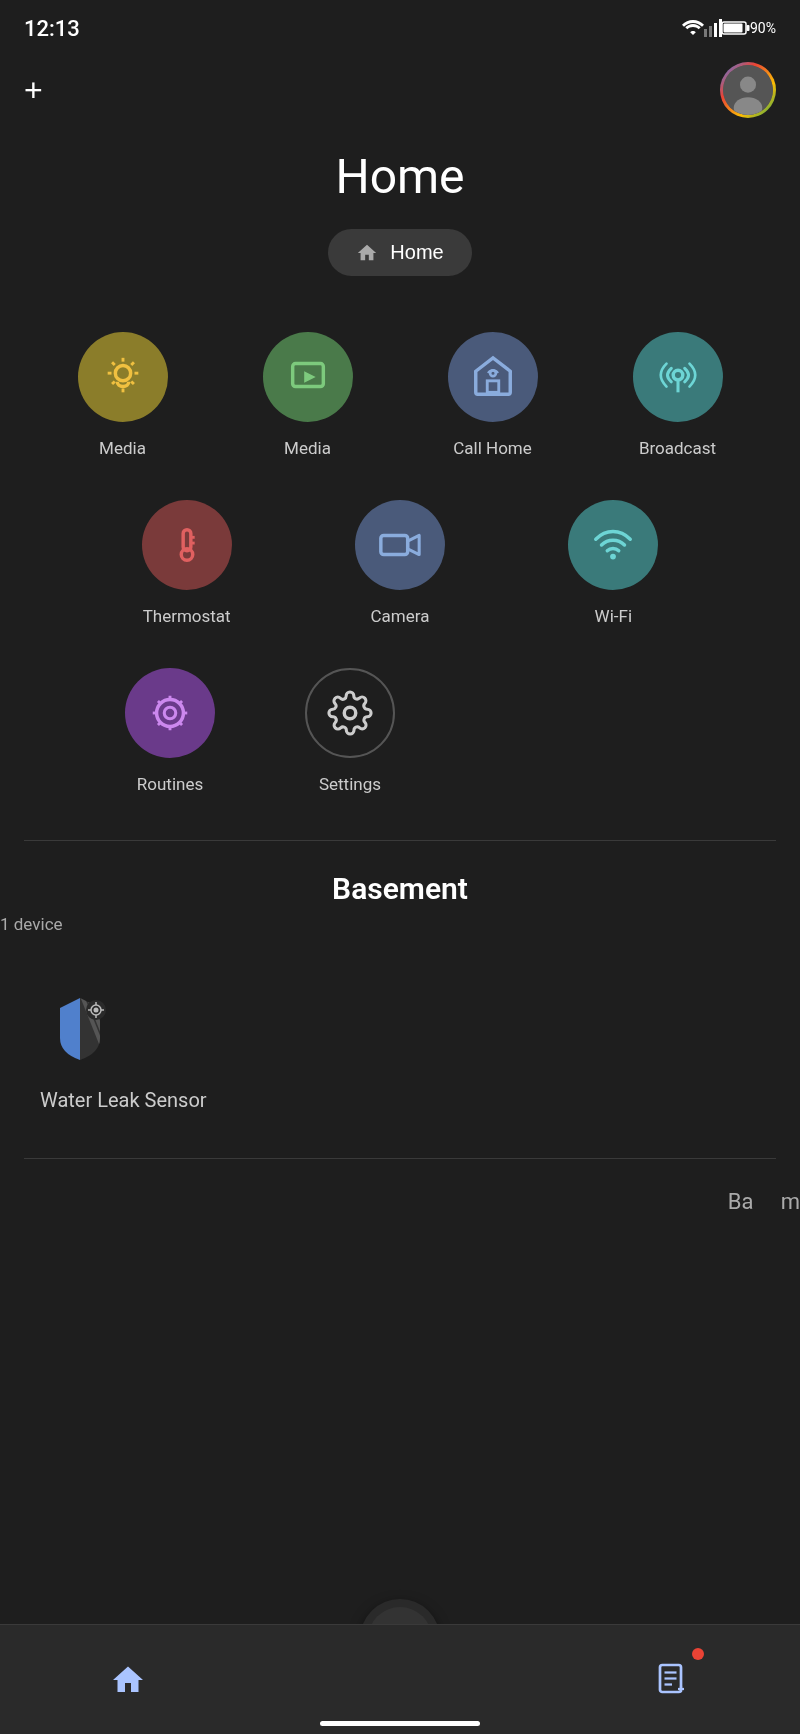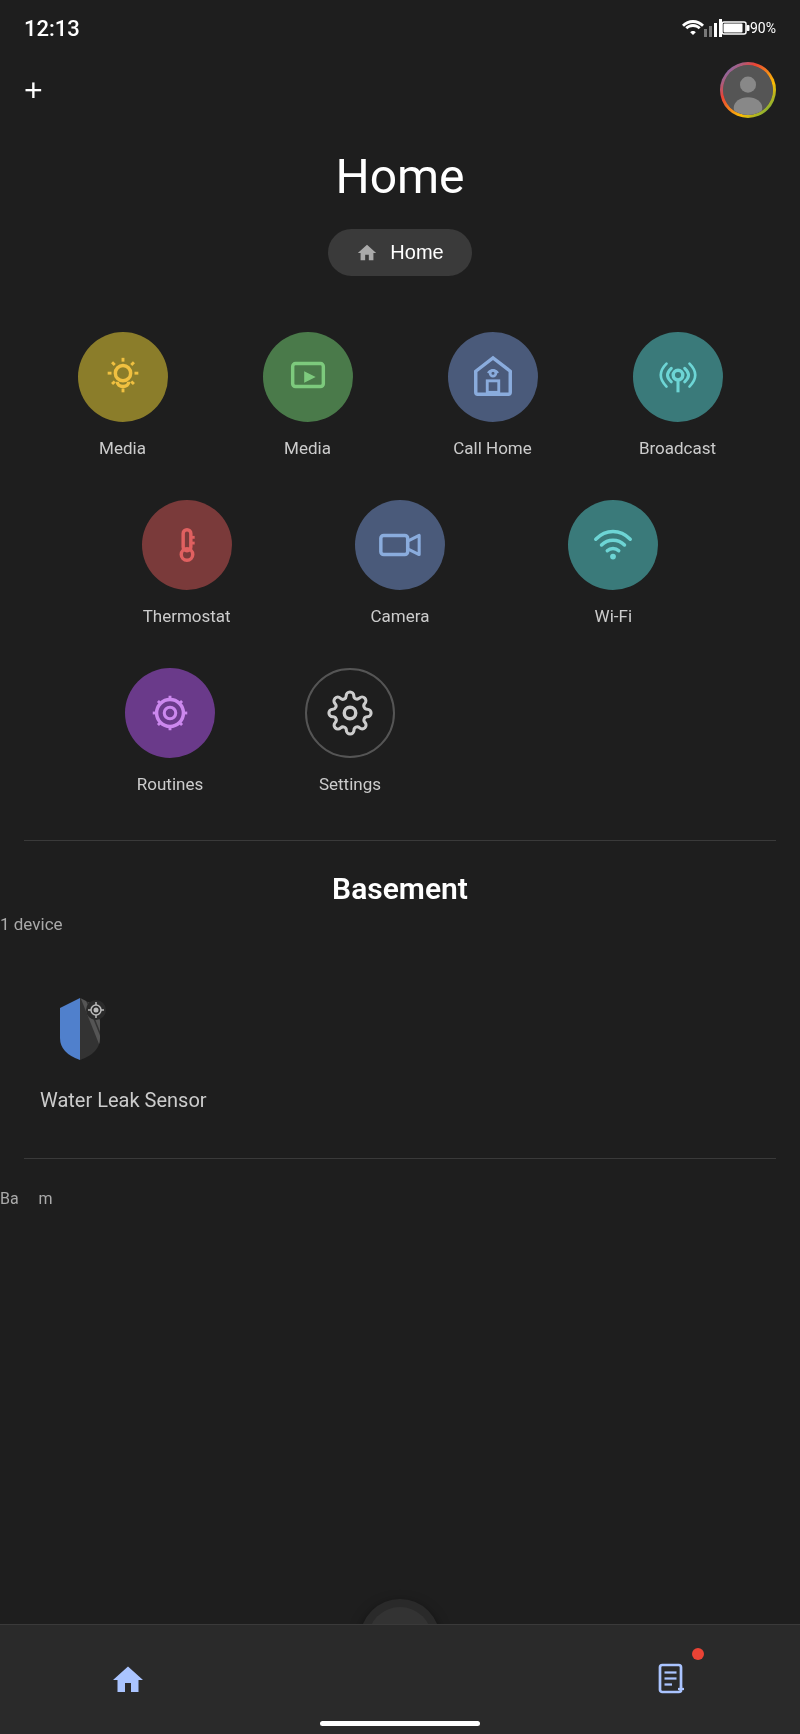--- a/index.html
+++ b/index.html
@@ -193,22 +193,22 @@
       height: 80px;
     }
     .device-name {
       font-size: 20px;
       color: #ccc;
       margin-top: 10px;
     }
 
     
     .next-section-hint {
-      text-align: left;
-      font-size: 16px;
+      text-align: right;
+      font-size: 22px;
       color: #aaa;
       margin-top: 10px;
     }
 
     
     .bottom-nav {
       position: fixed;
       bottom: 0;
       left: 0;
       width: 800px;

